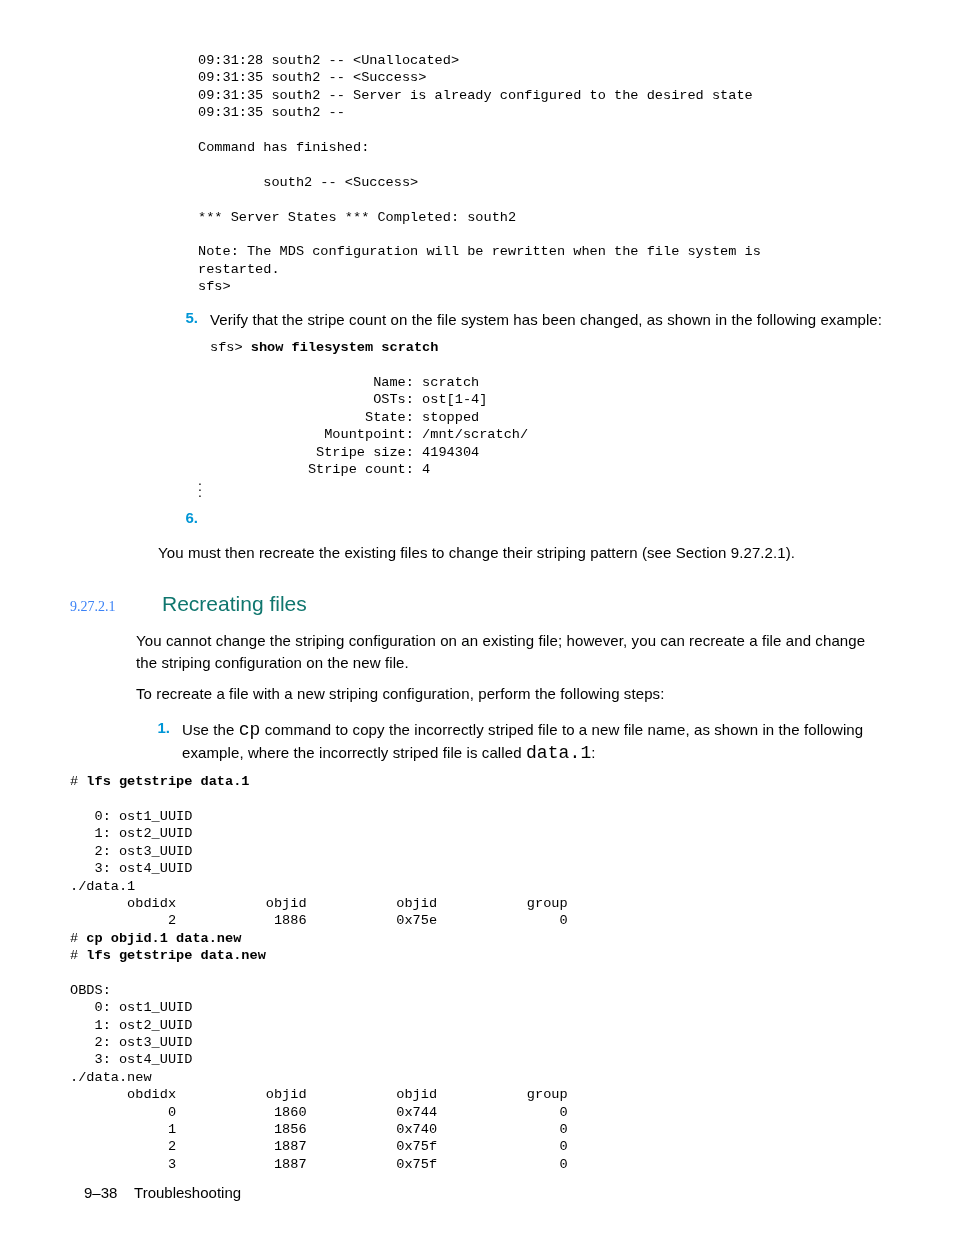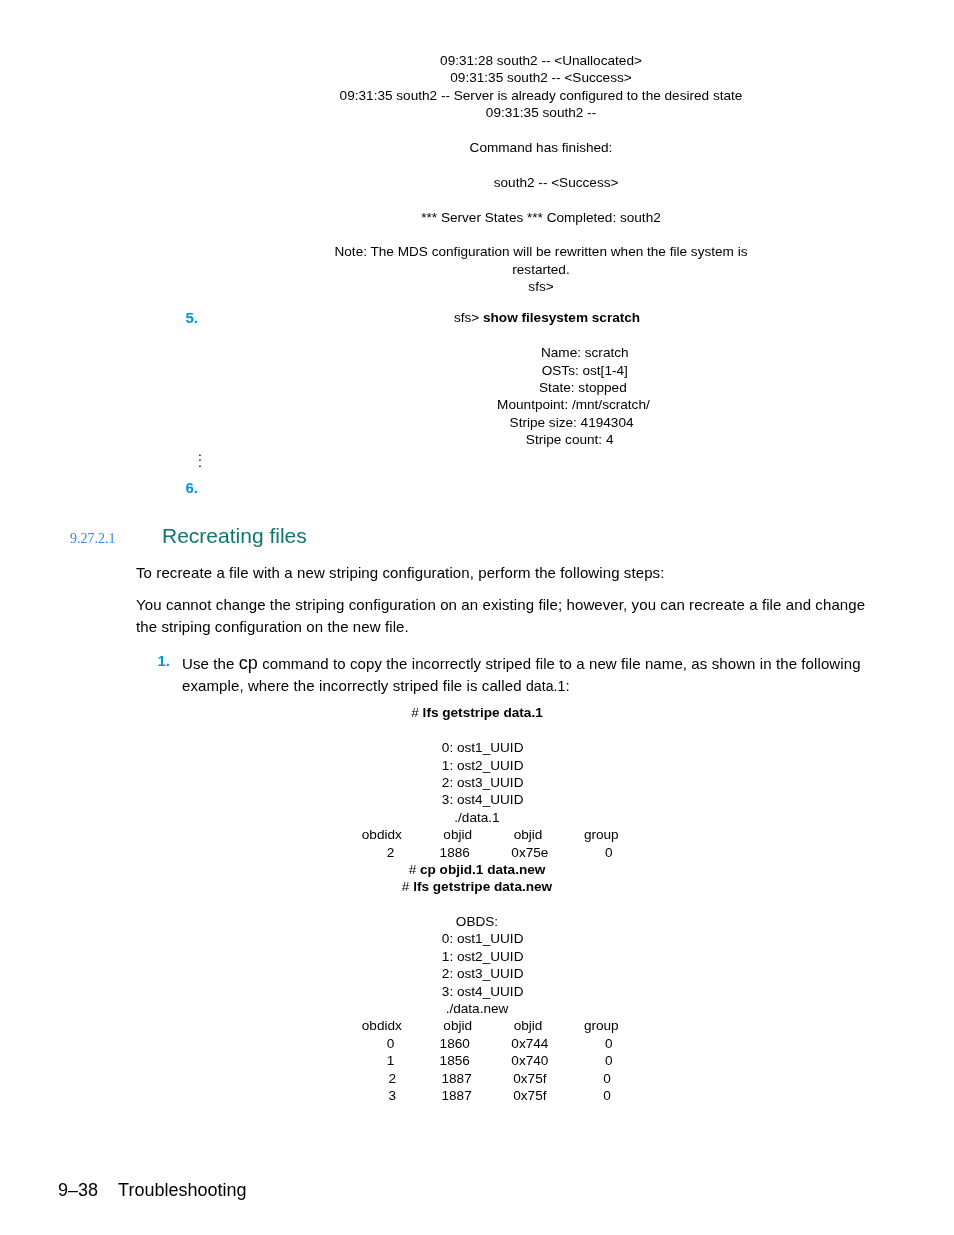--- a/index.html
+++ b/index.html
@@ -10,25 +10,24 @@
     color: #000;
     width: 954px;
   }
   .page {
     padding: 52px 70px 40px 70px;
     box-sizing: border-box;
     min-height: 1235px;
     position: relative;
   }
   .mono {
-    font-family: Liberation Sans, sans-serif;
+    font-family: Liberation Mono, monospace;
     font-size: 13.6px;
     line-height: 1.28;
     white-space: pre;
-    text-align: center;
   }
   .block-indent {
     margin-left: 128px;
   }
   .code-indent {
   }
   .body-text {
     font-family: "Arial Narrow", Arial, sans-serif;
     font-size: 15px;
     line-height: 1.45;
@@ -76,24 +75,24 @@
     font-stretch: condensed;
     font-size: 21px;
   }
   .para {
     margin-left: 66px;
     margin-top: 10px;
   }
   .footer {
     position: absolute;
     bottom: 34px;
-    left: 58px;
+    left: 84px;
     font-family: "Arial Narrow", Arial, sans-serif;
     font-stretch: condensed;
-    font-size: 18px;
+    font-size: 15px;
   }
   .bold { font-weight: bold; }
   .vdots {
     margin-left: 128px;
     line-height: 0.4;
     font-size: 14px;
     letter-spacing: 0;
   }
 </style>
 </head>
@@ -112,52 +111,54 @@
 
 *** Server States *** Completed: south2
 
 Note: The MDS configuration will be rewritten when the file system is
 restarted.
 sfs&gt;</div>
 
   <div class="step" style="margin-left:88px;">
     <div class="step-num">5.</div>
     <div class="step-body">
-      <div class="mono" style="margin-top:0;"><span>sfs&gt; </span><span class="bold">show filesystem scratch</span></div>
+      <div class="body-text">Verify that the stripe count on the file system has been changed, as shown in the following example:</div>
+      <div class="mono" style="margin-top:8px;"><span>sfs&gt; </span><span class="bold">show filesystem scratch</span></div>
       <div class="mono">
                     Name: scratch
                     OSTs: ost[1-4]
                    State: stopped
               Mountpoint: /mnt/scratch/
              Stripe size: 4194304
             Stripe count: 4</div>
     </div>
   </div>
 
   <div class="vdots">.<br>.<br>.</div>
 
   <div class="step" style="margin-left:88px;">
     <div class="step-num">6.</div>
     <div class="step-body">
     </div>
   </div>
 
+  <div class="body-text closing">You must then recreate the existing files to change their striping pattern (see Section 9.27.2.1).</div>
 
   <div class="section-head">
     <div class="section-num">9.27.2.1</div>
     <div class="section-title">Recreating files</div>
   </div>
 
+  <div class="body-text para">You cannot change the striping configuration on an existing file; however, you can recreate a file and change the striping configuration on the new file.</div>
   <div class="body-text para">To recreate a file with a new striping configuration, perform the following steps:</div>
-  <div class="body-text para">You cannot change the striping configuration on an existing file; however, you can recreate a file and change the striping configuration on the new file.</div>
 
   <div class="step" style="margin-left:60px;">
     <div class="step-num">1.</div>
     <div class="step-body">
-      <div class="body-text"><span>Use the </span><span class="mono" style="font-size:18px;">cp</span><span> command to copy the incorrectly striped file to a new file name, as shown in the following example, where the incorrectly striped file is called </span><span class="mono" style="font-size:14px;">data.1</span><span>:</span></div>
+      <div class="body-text"><span>Use the </span><span class="mono" style="font-size:18px;">cp</span><span> command to copy the incorrectly striped file to a new file name, as shown in the following example, where the incorrectly striped file is called </span><span class="mono" style="font-size:18px;">data.1</span><span>:</span></div>
     </div>
   </div>
 
   <div class="mono code-indent" style="margin-top:8px;"><span># </span><span class="bold">lfs getstripe data.1</span><span>
 
    0: ost1_UUID
    1: ost2_UUID
    2: ost3_UUID
    3: ost4_UUID
 ./data.1

